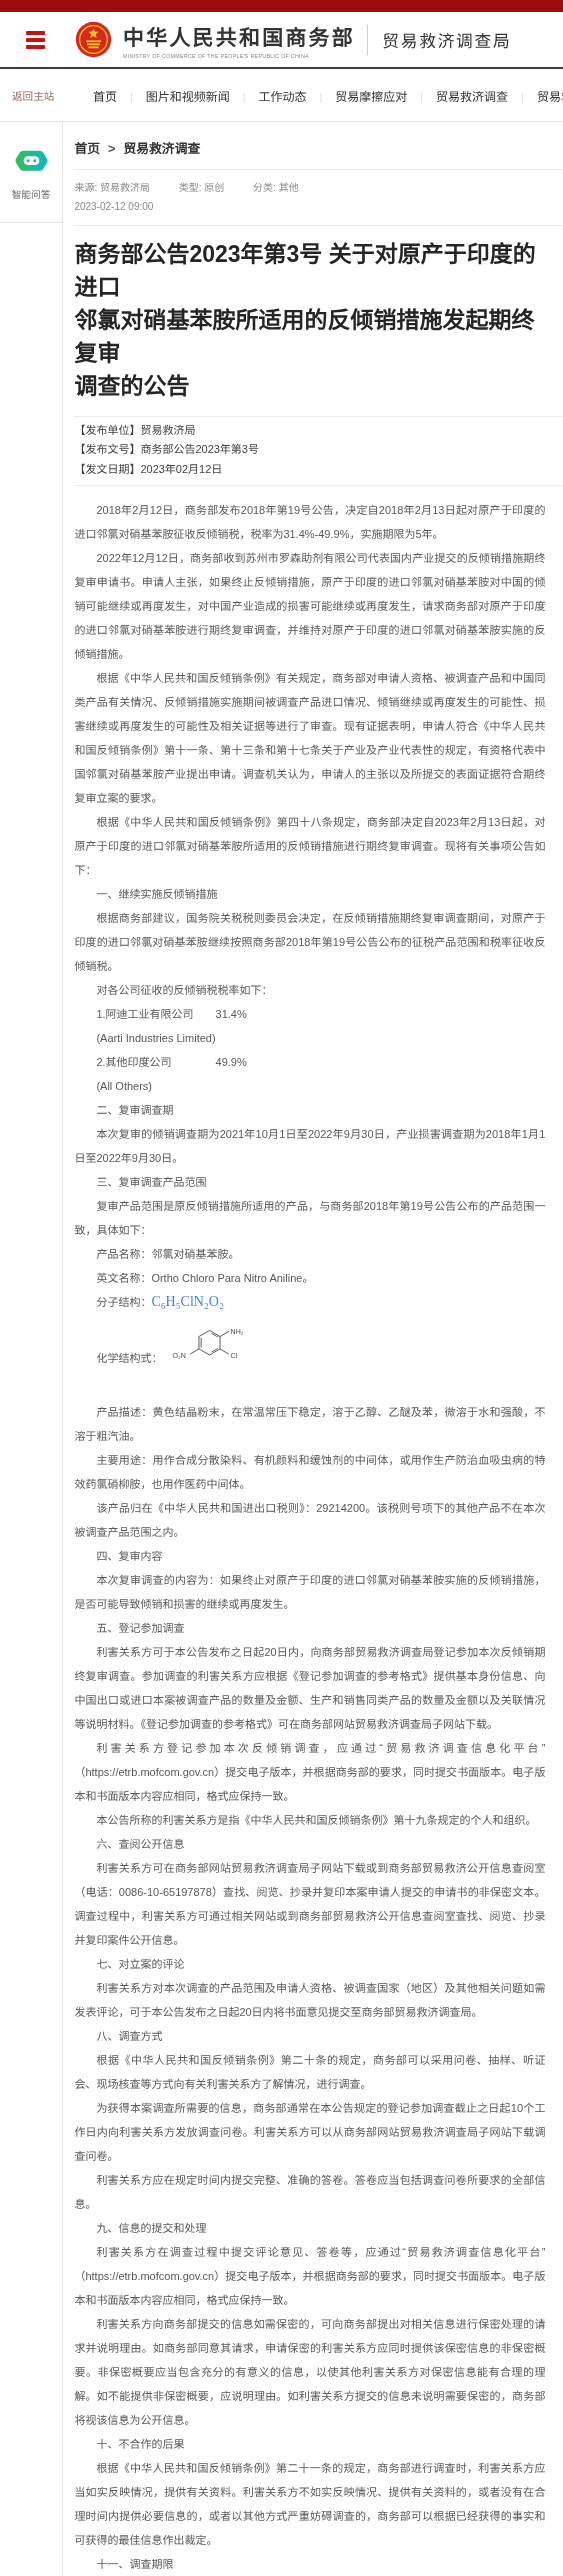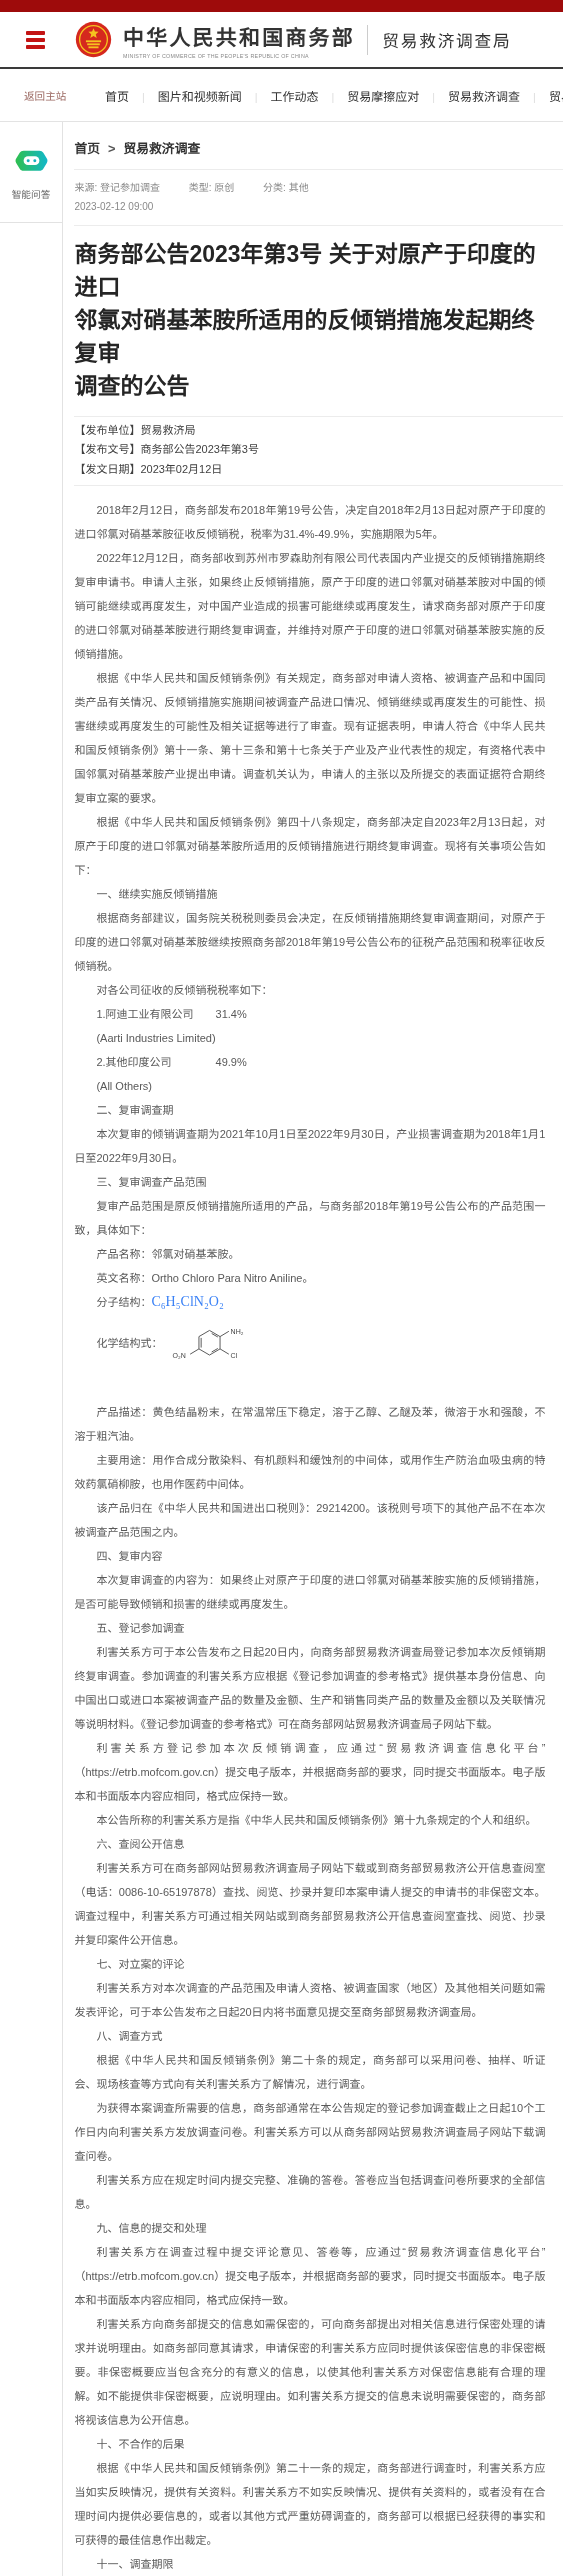--- a/index.html
+++ b/index.html
@@ -12,21 +12,21 @@
   .burger { width:19.4px; display:flex; flex-direction:column; gap:3.5px; margin-right:30px; cursor:pointer; }
   .burger span { display:block; height:3.5px; background:#c31414; border-radius:0.9px; }
   .emblem { width:37px; height:37px; margin-right:10.6px; flex:none; cursor:pointer; }
   .mblock { display:flex; flex-direction:column; }
   .mtitle { font-size:21px; font-weight:700; color:#333; letter-spacing:2.2px; white-space:nowrap; }
   .men { font-size:5.3px; color:#888; letter-spacing:0.3px; margin-top:2.6px; white-space:nowrap; }
   .hd-divider { width:0.9px; height:30px; background:#ccc; margin:0 14px 0 12.3px; }
   .btitle { font-size:16.7px; font-weight:400; color:#333; letter-spacing:1.8px; white-space:nowrap; }
   .hd-line { height:1.8px; background:#3a3a3a; }
 
-  .nav { height:53px; display:flex; align-items:center; padding-left:24px; border-bottom:0.9px solid #e3e3e3; white-space:nowrap; overflow:hidden; }
+  .nav { height:53px; display:flex; align-items:center; padding-left:12px; border-bottom:0.9px solid #e3e3e3; white-space:nowrap; overflow:hidden; }
   .back { font-size:10.6px; color:#9c6a63; margin-right:17.6px; cursor:pointer; text-decoration:none; }
   .nav-vsep { width:0.9px; height:23px; background:#ddd; margin-right:21px; }
   .nav-item { font-size:12px; color:#333; text-decoration:none; cursor:pointer; }
   .nav-sep { color:#ddd; margin:0 13px; font-size:10.6px; }
 
   .main { display:flex; align-items:stretch; min-height:2453px; }
   aside { width:63px; flex:none; border-right:0.9px solid #e2e2e2; }
   .qa { padding:26px 0 21px; border-bottom:0.9px solid #e2e2e2; text-align:center; cursor:pointer; }
   .qa-label { font-size:9.7px; color:#666; margin-top:8px; }
 
@@ -36,21 +36,21 @@
   .crumb .sep { color:#555; margin:0 8px; }
   hr.divider { border:0; border-top:0.9px solid #ececec; margin:0; }
   .meta { padding:8.8px 17.6px 8.8px 0; font-size:10px; color:#8a8a8a; line-height:18.5px; }
   .meta .item { margin-right:26px; }
   .title { font-size:23px; line-height:33px; font-weight:700; color:#252525; margin:12.3px 17.6px 12.3px 0; white-space:pre-line; }
   .docinfo { padding:4.4px 17.6px 6.2px 0; font-size:11px; color:#3f3f3f; line-height:19.4px; }
   .article { padding:11.4px 17.6px 0 0; font-size:11px; color:#595959; line-height:24px; text-align:justify; }
   .article p { margin:0; text-indent:2em; }
   .article .sec-h { color:#595959; }
   .formula-serif { font-family:"Liberation Serif","DejaVu Serif",serif; font-size:14px; color:#3b82f6; }
-  .chem-block { margin:1.8px 0 30px; padding-left:2em; display:flex; align-items:center; }
+  .chem-block { margin:1.8px 0 30px; padding-left:2em; display:flex; align-items:flex-end; }
   .chem-label { flex:none; }
   .chem-svg { margin-top:3.5px; }
 </style>
 </head>
 <body>
 
 <div class="page">
   <div class="topbar"></div>
 
   <header class="hd">
@@ -104,21 +104,21 @@
     </aside>
 
     <div class="content">
       <div class="crumb">
         <a>首页</a><span class="sep">&gt;</span><span>贸易救济调查</span>
       </div>
       <hr class="divider">
 
       <div class="meta">
         <div>
-          <span class="item"><span>来源: </span><span>登记参加调查</span></span>
+          <span class="item"><span>来源: </span><span>贸易救济局</span></span>
           <span class="item"><span>类型: </span><span>原创</span></span>
           <span class="item"><span>分类: </span><span>其他</span></span>
         </div>
         <div>2023-02-12 09:00</div>
       </div>
       <hr class="divider">
 
       <h1 class="title">商务部公告2023年第3号 关于对原产于印度的进口
 邻氯对硝基苯胺所适用的反倾销措施发起期终复审
 调查的公告</h1>

